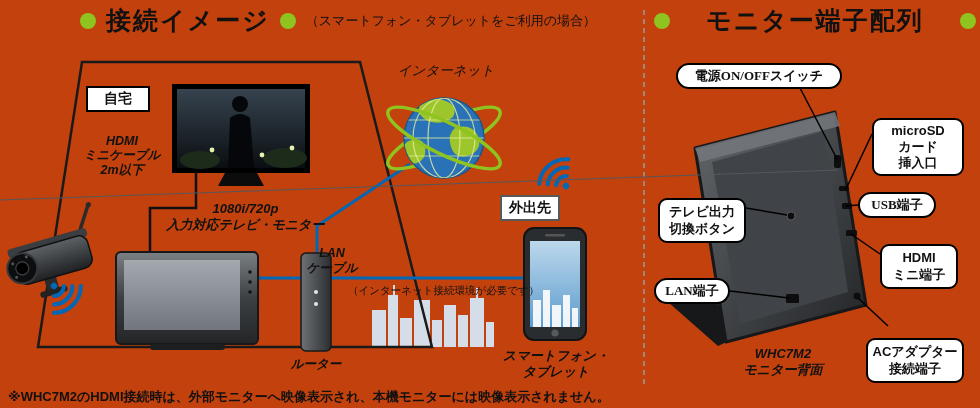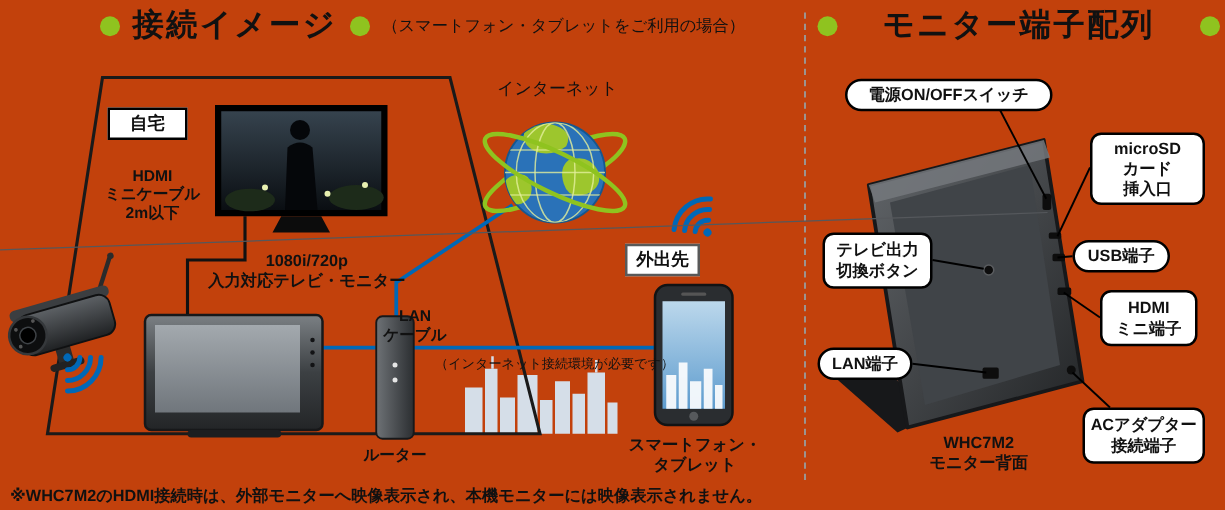--- a/index.html
+++ b/index.html
@@ -7,30 +7,30 @@
     --cable-blue:#0068b7;
     --skyline-blue:#d7e7f4;
   }
   *{margin:0;padding:0;box-sizing:border-box;}
   body{background:#fff;font-family:"Liberation Sans","DejaVu Sans",sans-serif;}
   .stage{position:relative;width:980px;height:408px;background:#c2410c;overflow:hidden;}
   .layer{position:absolute;left:0;top:0;}
   .abs{position:absolute;}
   .pre{white-space:pre-line;}
   .nowrap{white-space:nowrap;}
-  .center{text-align:center;}
+  .center{text-align:center;font-style:italic;}
   .bold{font-weight:bold;}
   .hdr{display:flex;align-items:center;}
   .dot{width:16px;height:16px;border-radius:50%;background:var(--accent-green);flex:0 0 auto;}
   .hdr-title{font-size:25px;font-weight:bold;color:#111;letter-spacing:2px;line-height:1;}
   .hdr-sub{font-size:13px;color:#111;line-height:1;}
   .labelbox{background:#fff;border:2px solid #000;display:flex;align-items:center;justify-content:center;color:#111;}
   .callout{position:absolute;background:#fff;border:2px solid #000;display:flex;align-items:center;justify-content:center;font-size:13px;font-weight:bold;color:#111;line-height:1.25;text-align:center;}
-  .pill{border-radius:14px;}
-  .rbox{border-radius:9px;}
+  .pill{border-radius:14px;font-family:Liberation Serif, serif;}
+  .rbox{border-radius:9px;margin-top:12px;}
   .cable{stroke:var(--cable-blue);stroke-width:3;fill:none;}
   .wifi{stroke:var(--cable-blue);stroke-width:4;fill:none;stroke-linecap:round;}
   .wifi-dot{fill:var(--cable-blue);}
   .pointer{stroke:#000;stroke-width:1.5;fill:none;}
   .outline{stroke:#1a1a1a;stroke-width:2.5;fill:none;stroke-linejoin:miter;}
   .skyline rect{fill:var(--skyline-blue);}
   .txt{position:absolute;color:#111;}
 </style>
 </head>
 <body>

